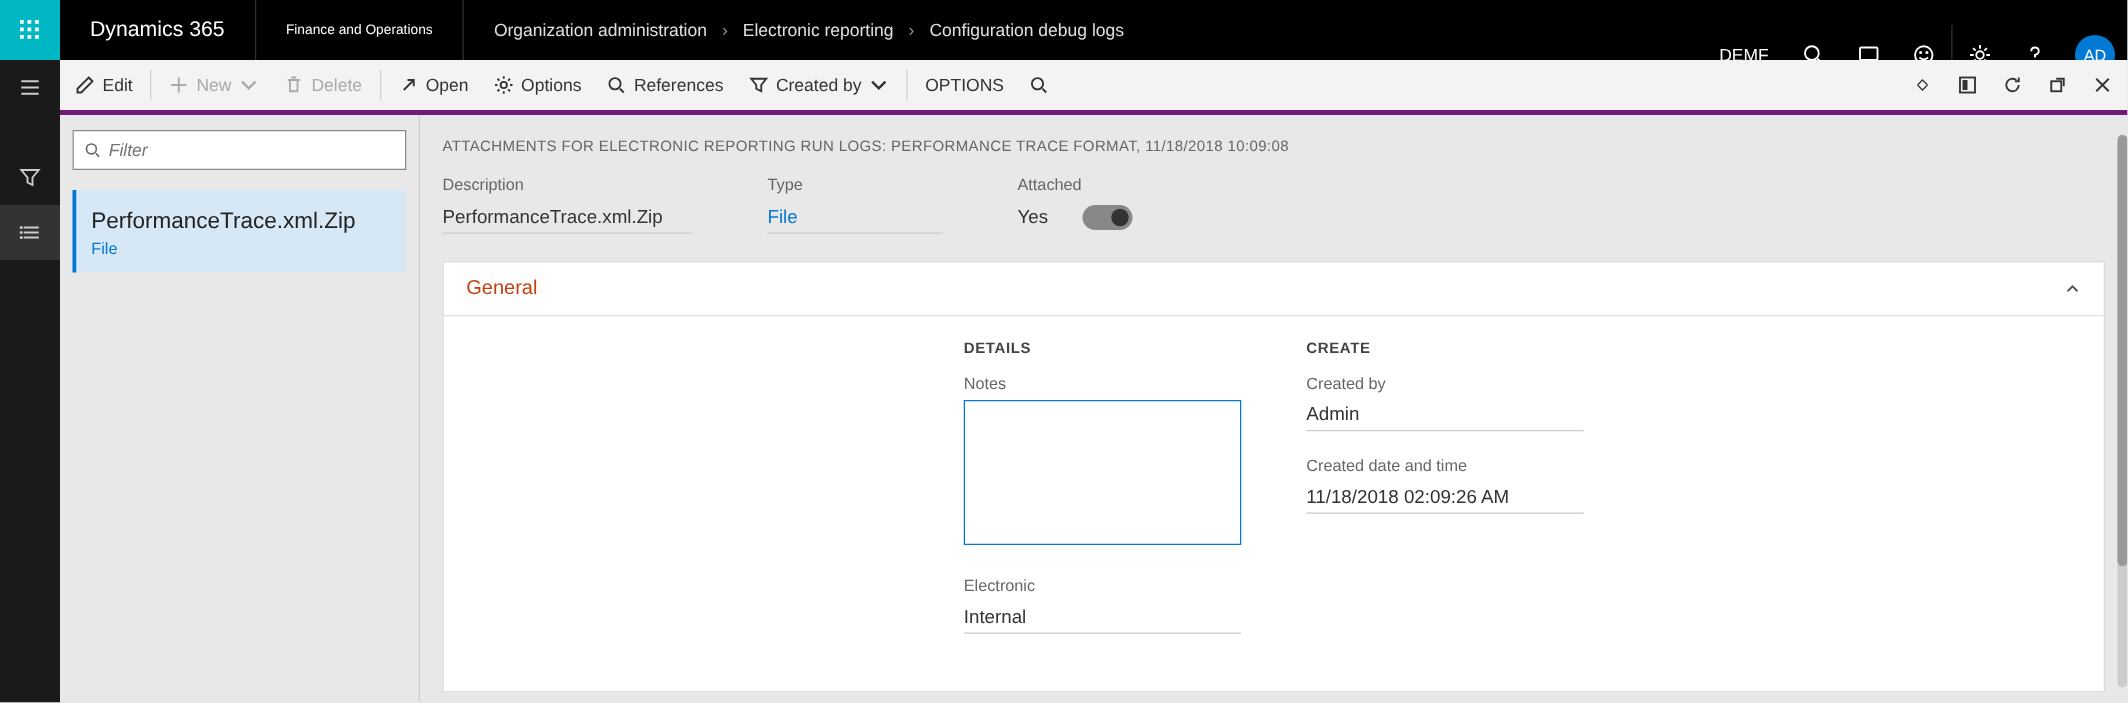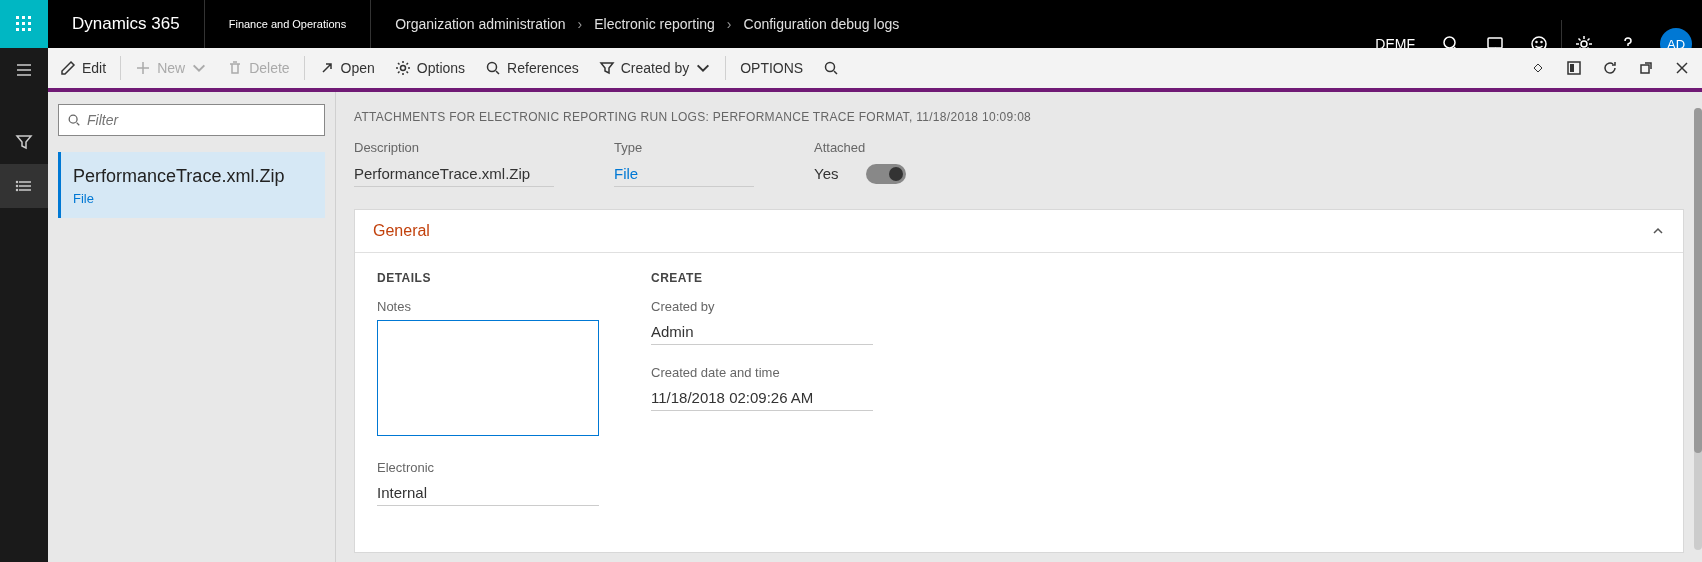--- a/index.html
+++ b/index.html
@@ -58,21 +58,21 @@
 .fld-link { color: #0078d4; }
 .fld-static { font-size: 15px; color: #333; padding: 2px 0; }
 
 .toggle { width: 40px; height: 20px; border-radius: 10px; background: #888; position: relative; }
 .toggle .knob { width: 14px; height: 14px; border-radius: 50%; background: #333; position: absolute; top: 3px; right: 3px; }
 .tog-row { display: flex; align-items: center; gap: 28px; }
 
 .panel { background: #fff; border: 1px solid #d8d8d8; margin-right: 10px; }
 .panel-head { display: flex; justify-content: space-between; align-items: center; padding: 12px 18px; cursor: pointer; border-bottom: 1px solid #e0e0e0; }
 .panel-title { font-size: 16px; color: #c2410c; }
-.panel-body { padding: 18px 22px 26px 22px; display: flex; gap: 52px; }
+.panel-body { padding: 18px 22px 26px 22px; display: flex; gap: 52px; justify-content: center; }
 .group-title { font-size: 12px; font-weight: 600; color: #444; letter-spacing: 0.5px; margin-bottom: 14px; }
 .fld2-label { font-size: 13px; color: #666; margin-bottom: 6px; }
 .notes-area { width: 222px; height: 116px; border: 1px solid #0078d4; outline: none; resize: none; font-size: 14px; padding: 4px; }
 .fld2-val { font-size: 15px; color: #333; border-bottom: 1px solid #ccc; padding: 3px 0 4px 0; min-width: 164px; margin-bottom: 20px; }
 .scrollbar { position: absolute; right: 0; top: 16px; bottom: 12px; width: 8px; background: #ccc; border-radius: 4px; }
 .scroll-thumb { position: absolute; top: 0; width: 8px; height: 78%; background: #999; border-radius: 4px; }
 
 svg { fill: none; stroke-width: 1.5; }
 </style>
 </head>

